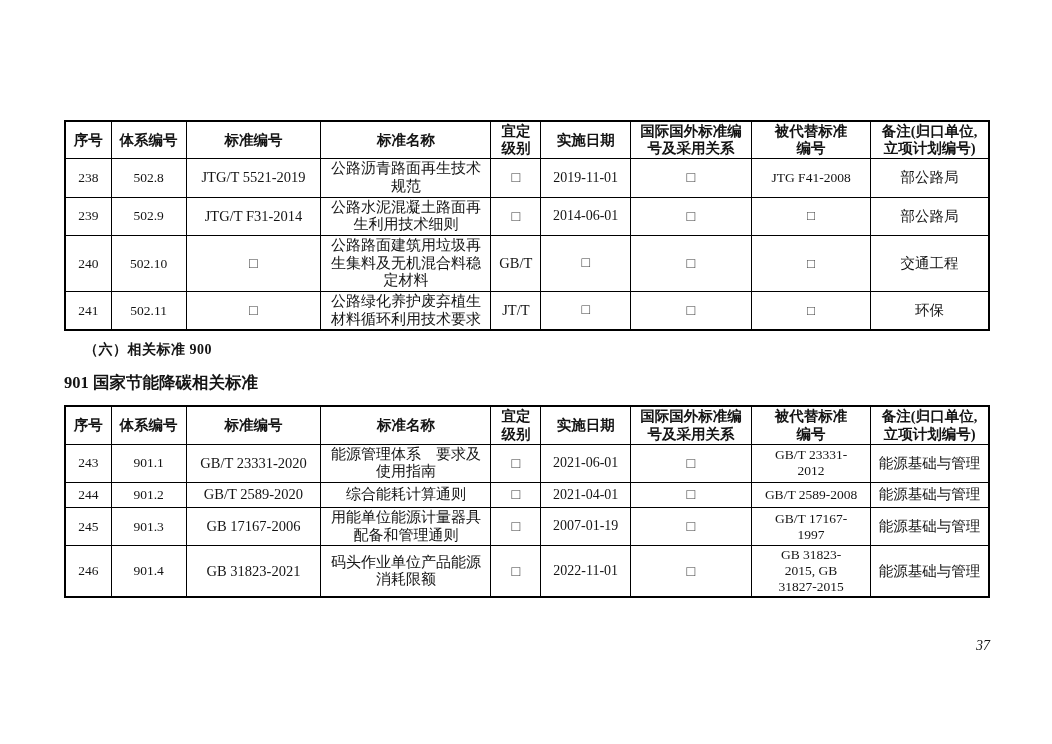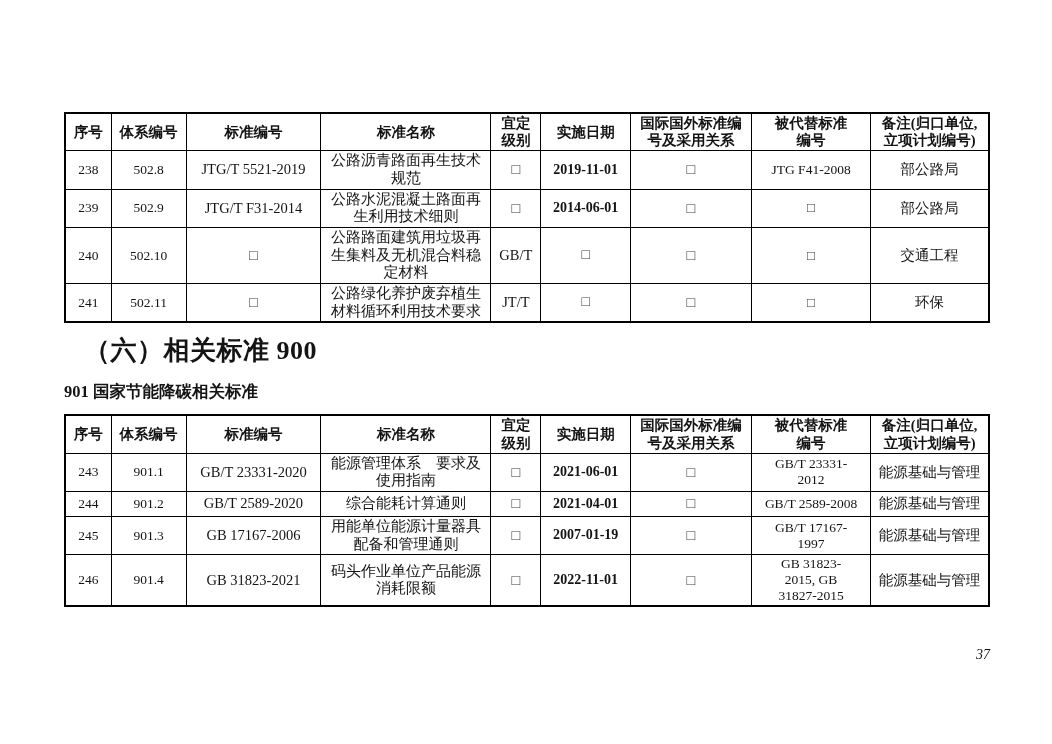--- a/index.html
+++ b/index.html
@@ -12,21 +12,21 @@
   .sheet {
     position: relative;
     width: 1052px;
     height: 744px;
     background: #ffffff;
     overflow: hidden;
   }
   .content {
     position: absolute;
     left: 64px;
-    top: 112px;
+    top: 120px;
     width: 926px;
   }
   table.std {
     border-collapse: collapse;
     table-layout: fixed;
     width: 100%;
     border: 2px solid #000;
   }
   table.std th, table.std td {
     border: 1px solid #000;
@@ -44,26 +44,26 @@
     font-size: 14.5px;
     padding: 1px 2px;
   }
   table.std tbody tr { height: 25px; }
   table.std td.c0, table.std td.c1 { font-size: 13.5px; }
   table.std td.c3 {
     text-align: center;
     font-size: 15px;
     padding: 1px 4px;
   }
-  table.std td.c5 { font-size: 14px; font-weight: bold; }
+  table.std td.c5 { font-size: 14px; }
   table.std td.c7 { font-size: 13.5px; }
   .tofu-cell { color: #3a3a3a; }
   .section-heading {
     margin: 10px 0 0 20px;
-    font-size: 26px;
+    font-size: 14px;
     font-weight: bold;
     letter-spacing: 0.5px;
   }
   .table-caption {
     margin-top: 13px;
     text-align: left;
     font-size: 16.5px;
     font-weight: bold;
   }
   .table2-wrap { margin-top: 11px; }

